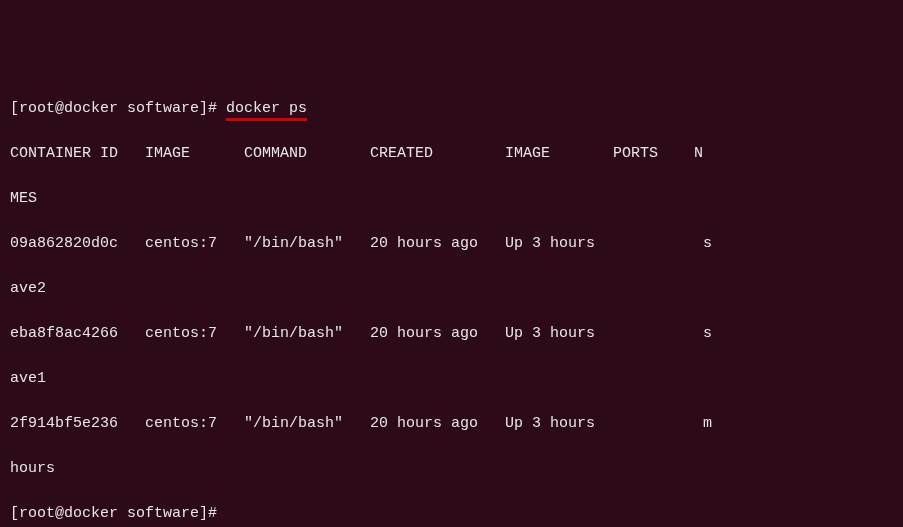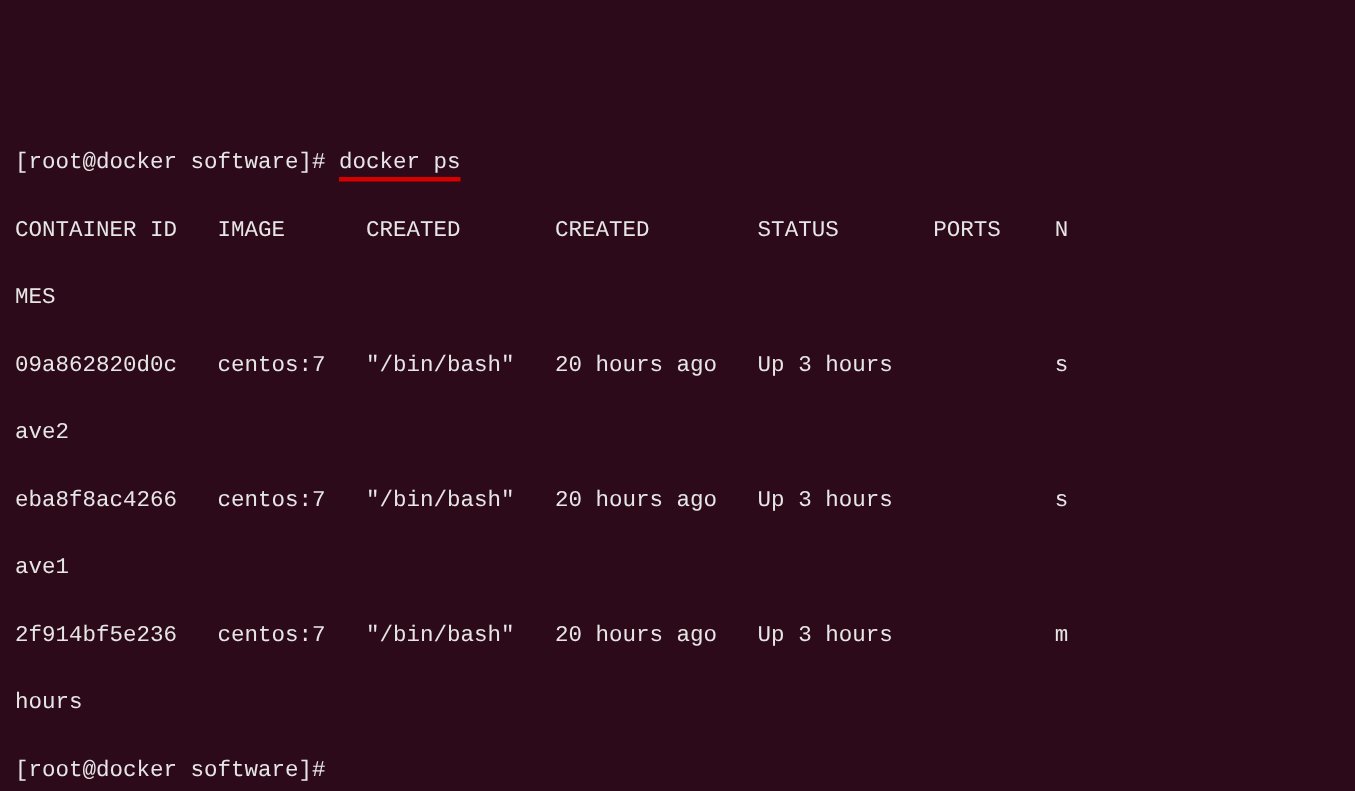--- a/index.html
+++ b/index.html
@@ -21,21 +21,21 @@
       padding-bottom: 1px;
       text-align: right;
     }
   </style>
 </head>
 <body>
 
 
 
 <span class="line"><span>[root@docker software]# </span><span class="underline-red">docker ps</span></span>
-<span class="line">CONTAINER ID   IMAGE      CREATED       CREATED        STATUS       PORTS    N</span>
+<span class="line">CONTAINER ID   IMAGE      COMMAND       CREATED        IMAGE       PORTS    N</span>
 <span class="line">MES</span>
 <span class="line">09a862820d0c   centos:7   "/bin/bash"   20 hours ago   Up 3 hours            s</span>
 <span class="line">ave2</span>
 <span class="line">eba8f8ac4266   centos:7   "/bin/bash"   20 hours ago   Up 3 hours            s</span>
 <span class="line">ave1</span>
 <span class="line">2f914bf5e236   centos:7   "/bin/bash"   20 hours ago   Up 3 hours            m</span>
 <span class="line">hours</span>
 <span class="line">[root@docker software]# </span>
 
 

